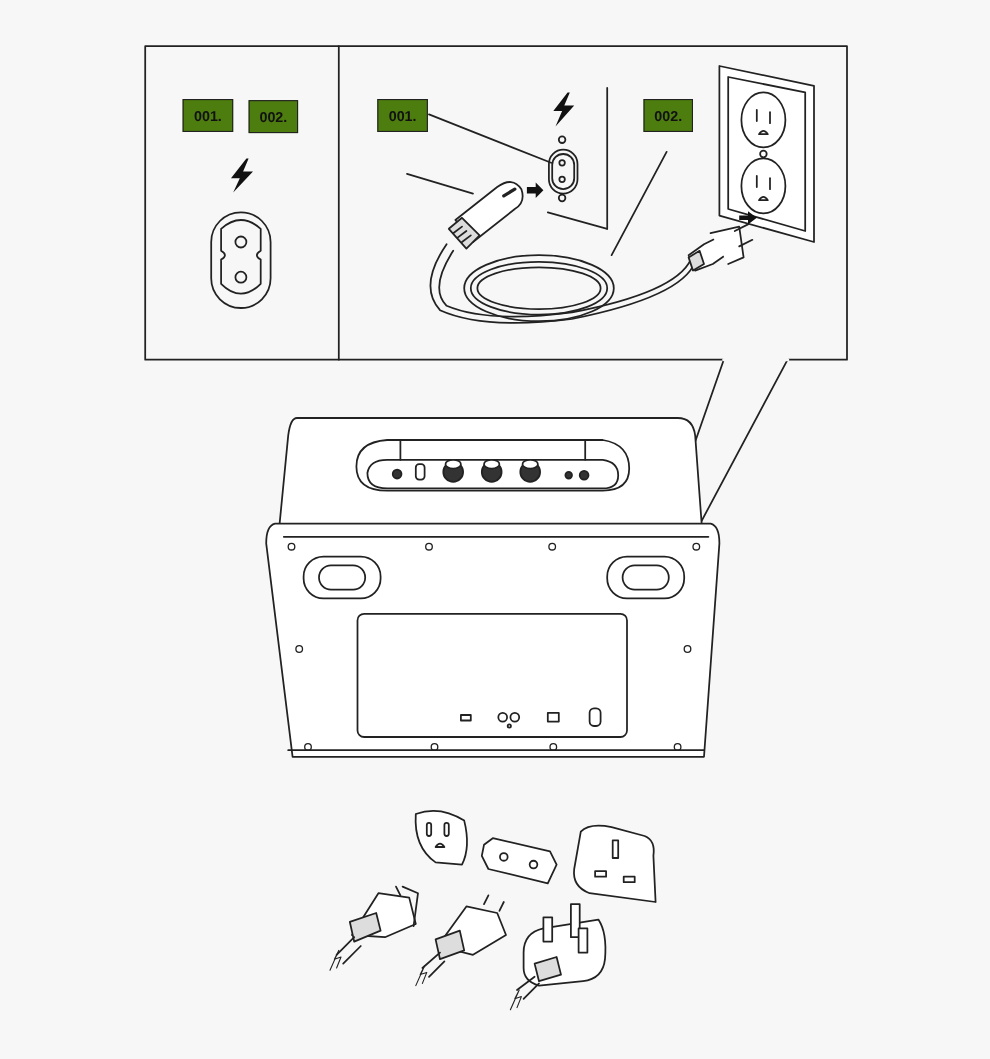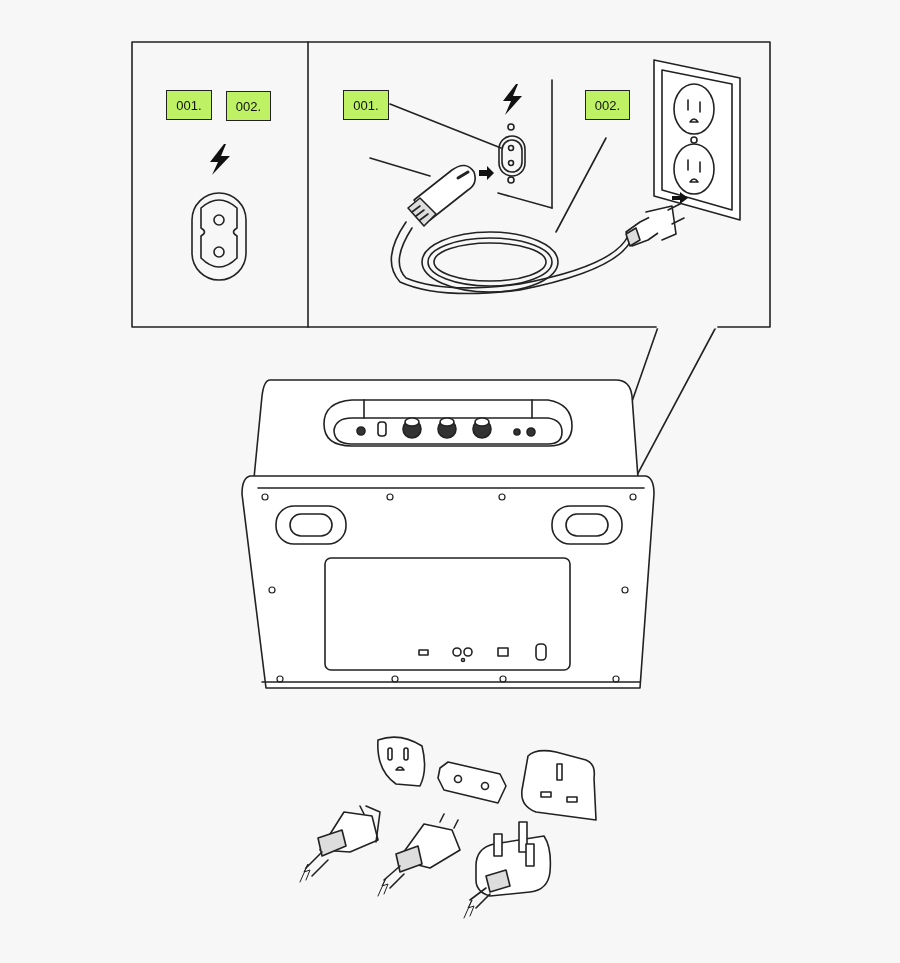--- a/index.html
+++ b/index.html
@@ -1,19 +1,19 @@
 <!DOCTYPE html>
 <html><head>
 <meta charset="utf-8">
 <style>
   html, body { margin:0; padding:0; }
   body { width:900px; height:963px; background:#f7f7f7; position:relative; overflow:hidden;
          font-family:"Liberation Sans", sans-serif; }
   svg { position:absolute; left:0; top:0; }
-  .label-box { position:absolute; border:1.5px solid #222; background:#bef264; font-weight:normal;
+  .label-box { position:absolute; border:1.5px solid #222; background:#4d7c0f; font-weight:bold;
                font-size:13px; color:#111; display:flex; align-items:center; justify-content:center;
                box-sizing:border-box; font-family:"Liberation Sans", sans-serif; }
 </style>
 </head>
 <body>
 
 <svg width="900" height="963" viewBox="0 0 900 963" fill="none" stroke="#222" stroke-width="1.6" stroke-linejoin="round" stroke-linecap="round">
 
   <g>
     <rect x="132" y="42" width="638" height="285" fill="#f7f7f7"></rect>

